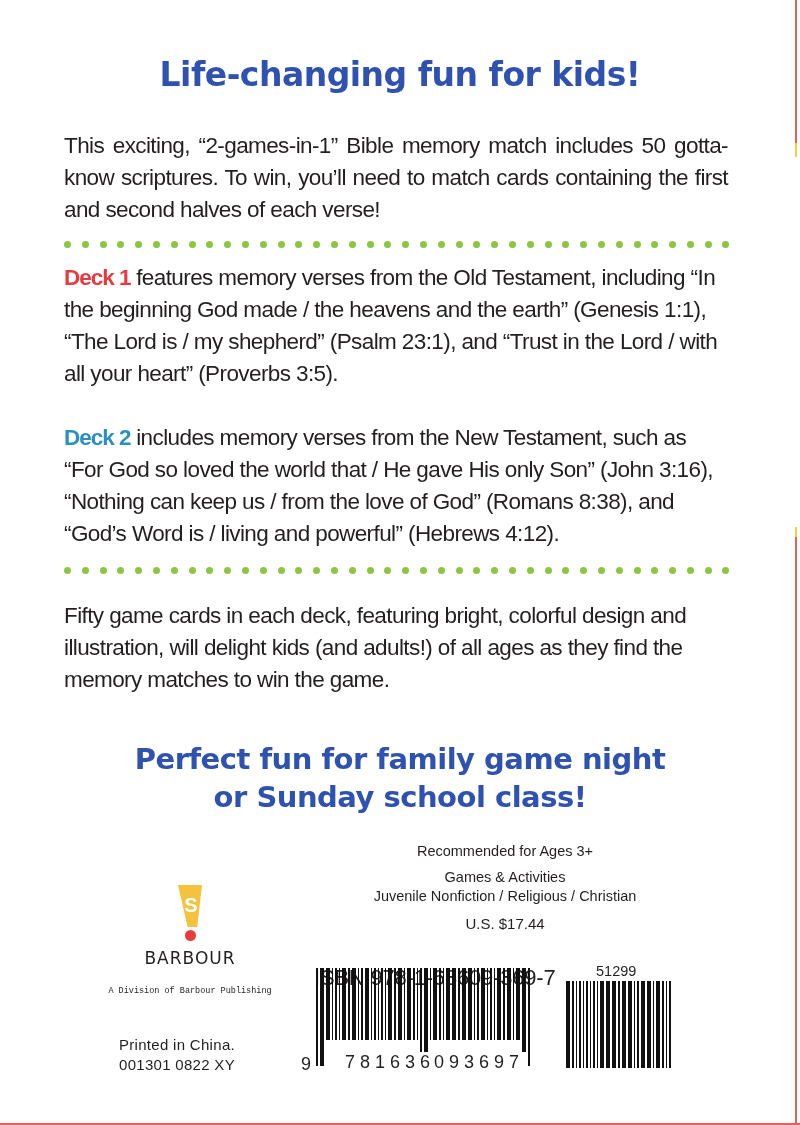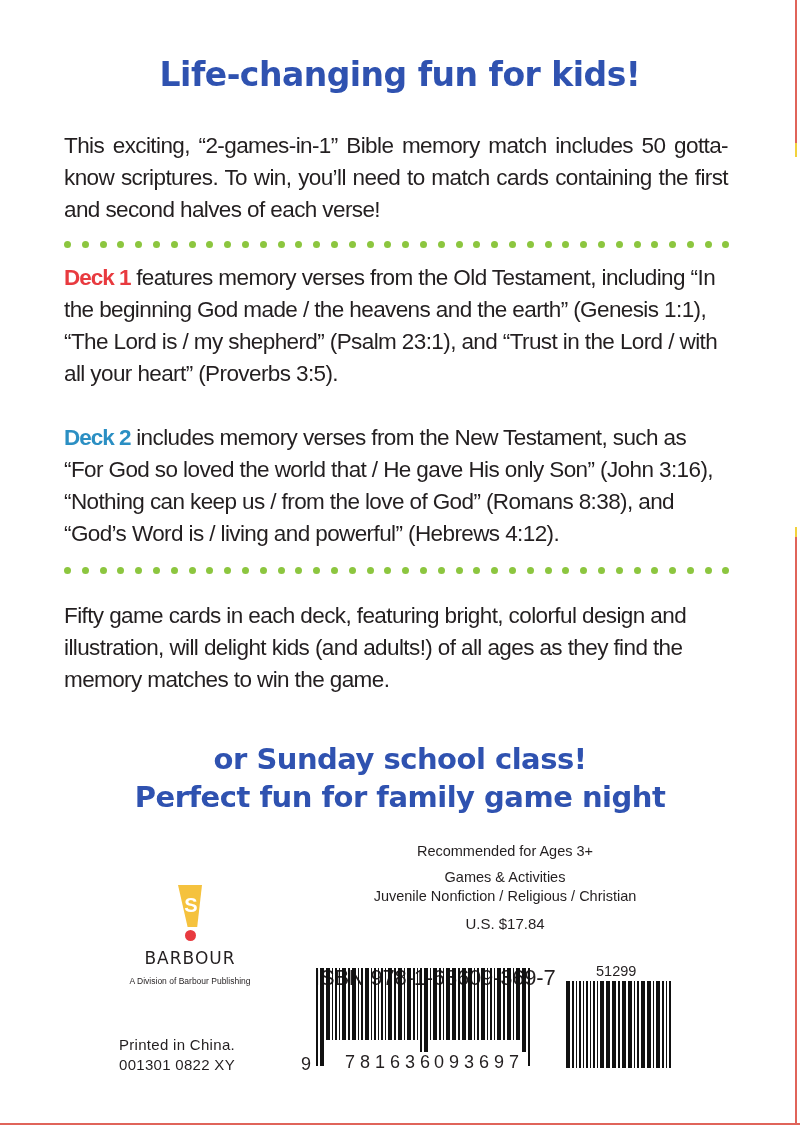--- a/index.html
+++ b/index.html
@@ -35,21 +35,21 @@
   .m-price { top:915px; font-size:15px; }
 
   .logo { position:absolute; left:100px; top:885px; width:180px; text-align:center; }
   .logo-mark { position:relative; width:30px; height:60px; margin:0 auto; }
   .logo-bar { position:absolute; left:3px; top:0; width:24px; height:42px; background:#f5c23e;
               clip-path:polygon(0 0,100% 0,80% 100%,40% 100%); }
   .logo-s { position:absolute; left:9px; top:6px; width:14px; height:28px; color:#fff; font-weight:bold; font-size:20px; line-height:28px; }
   .logo-dot { position:absolute; left:10px; top:45px; width:11px; height:11px; border-radius:50%; background:#e83a3f; }
   .logo-word1 { font-family:"DejaVu Sans", sans-serif; font-size:17px; letter-spacing:1px; color:#231f20; margin-top:3px; }
   .logo-word2 { font-family:"DejaVu Sans", sans-serif; font-weight:bold; font-size:22px; letter-spacing:1px; line-height:20px; }
-  .logo-sub { font-family:Liberation Sans, sans-serif; font-size:8.5px; margin-top:8px; color:#231f20; }
+  .logo-sub { font-family:Liberation Mono, monospace; font-size:8.5px; margin-top:18px; color:#231f20; }
 
   .printed { position:absolute; left:119px; top:1035px; font-size:15px; line-height:20px; letter-spacing:0.3px; }
 
   .isbn-label { position:absolute; left:314px; top:942px; font-size:22px; letter-spacing:-0.2px;margin-top:23px; }
   .barcode { position:absolute; display:flex; align-items:flex-start; }
   .bc-main { left:316px; top:968px; height:100px; }
   .bc-price { left:566px; top:981px; height:87px; }
   .barcode i { display:block; background:#111; margin-right:2px; }
   .bc-digits { position:absolute; top:1052px; font-size:18px; letter-spacing:5px; background:#fff; }
   .bd-first { left:301px; top:1054px; }
@@ -152,30 +152,30 @@
     <span></span>
     <span></span>
     <span></span>
     <span></span>
     <span></span>
   </div>
 
 <div class="para p4">Fifty game cards in each deck, featuring bright, colorful design and illustration, will delight kids (and adults!) of all ages as they find the memory matches to win the game.</div>
 
 <div class="headline h2">
+  <div>Perfect fun for family game night</div>
   <div>or Sunday school class!</div>
-  <div>Perfect fun for family game night</div>
 </div>
 
 <div class="meta m-age">Recommended for Ages 3+</div>
 <div class="meta m-cat">
   <div>Games &amp; Activities</div>
   <div>Juvenile Nonfiction  / Religious / Christian</div>
 </div>
-<div class="meta m-price">U.S. $17.84</div>
+<div class="meta m-price">U.S. $17.44</div>
 
 <div class="logo">
   <div class="logo-mark">
     <div class="logo-bar"></div>
     <div class="logo-s">S</div>
     <div class="logo-dot"></div>
   </div>
   <div class="logo-word1">BARBOUR</div>
   <div class="logo-sub">A Division of Barbour Publishing</div>
 </div>

